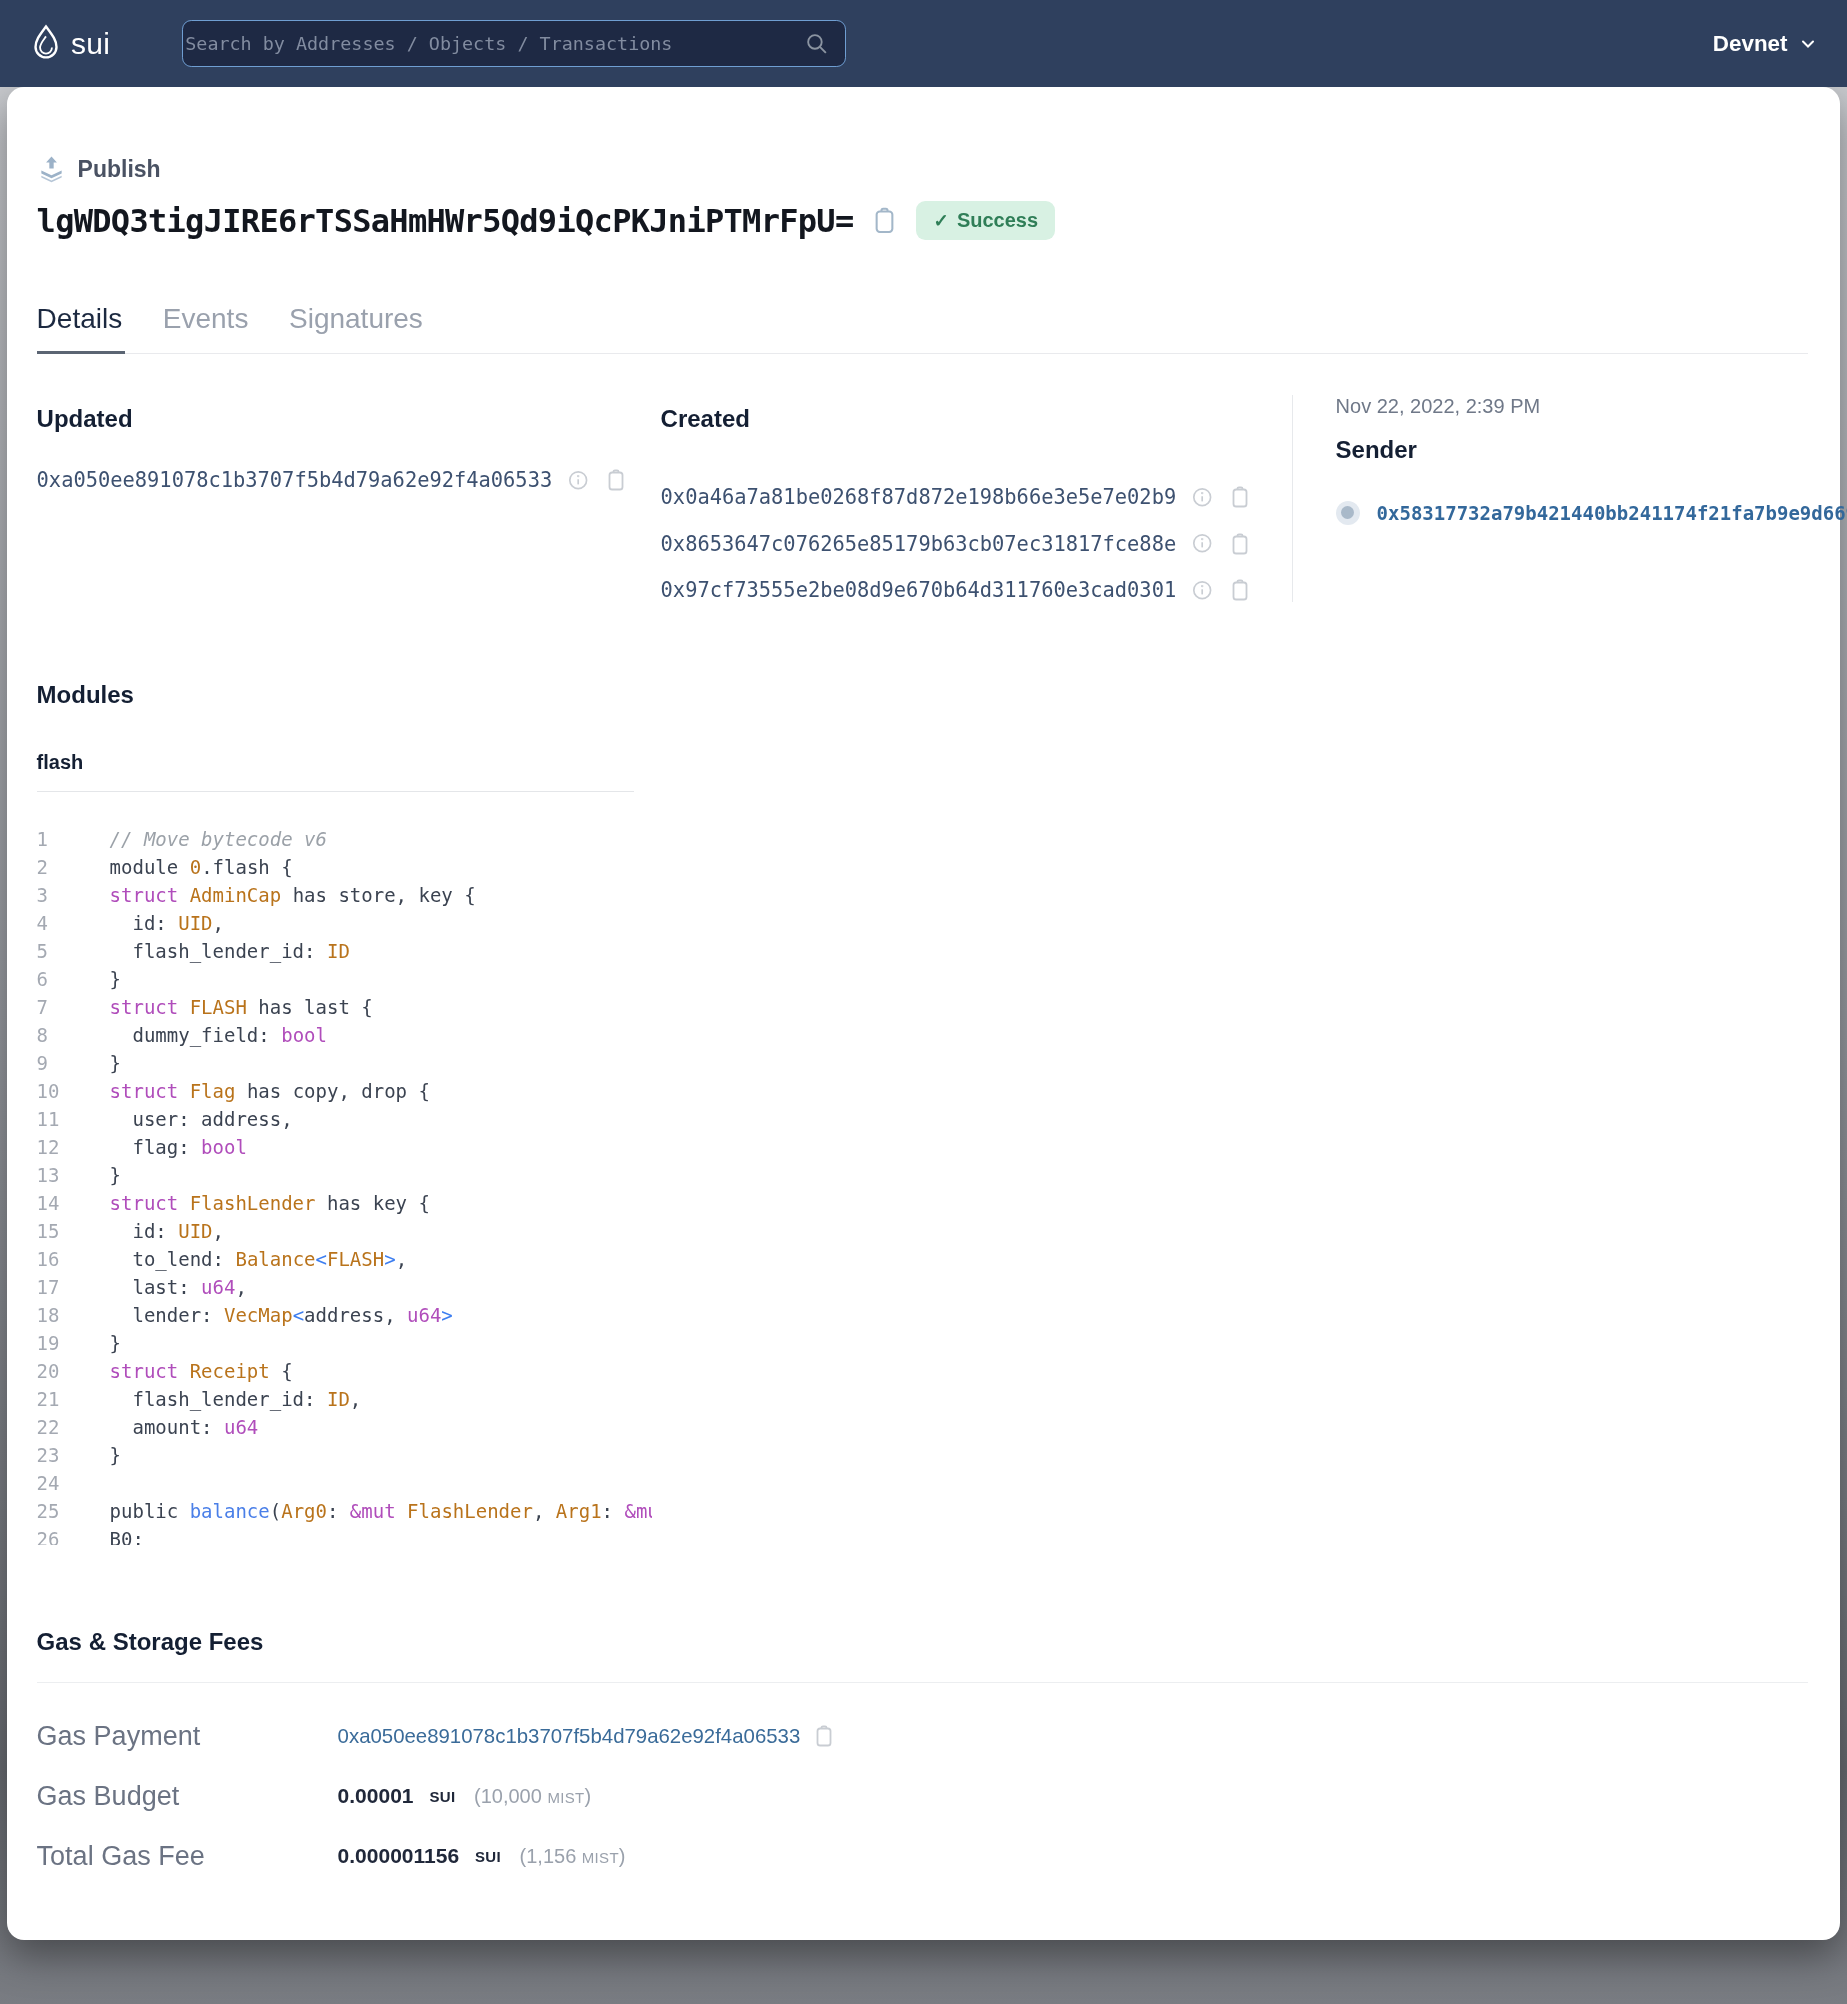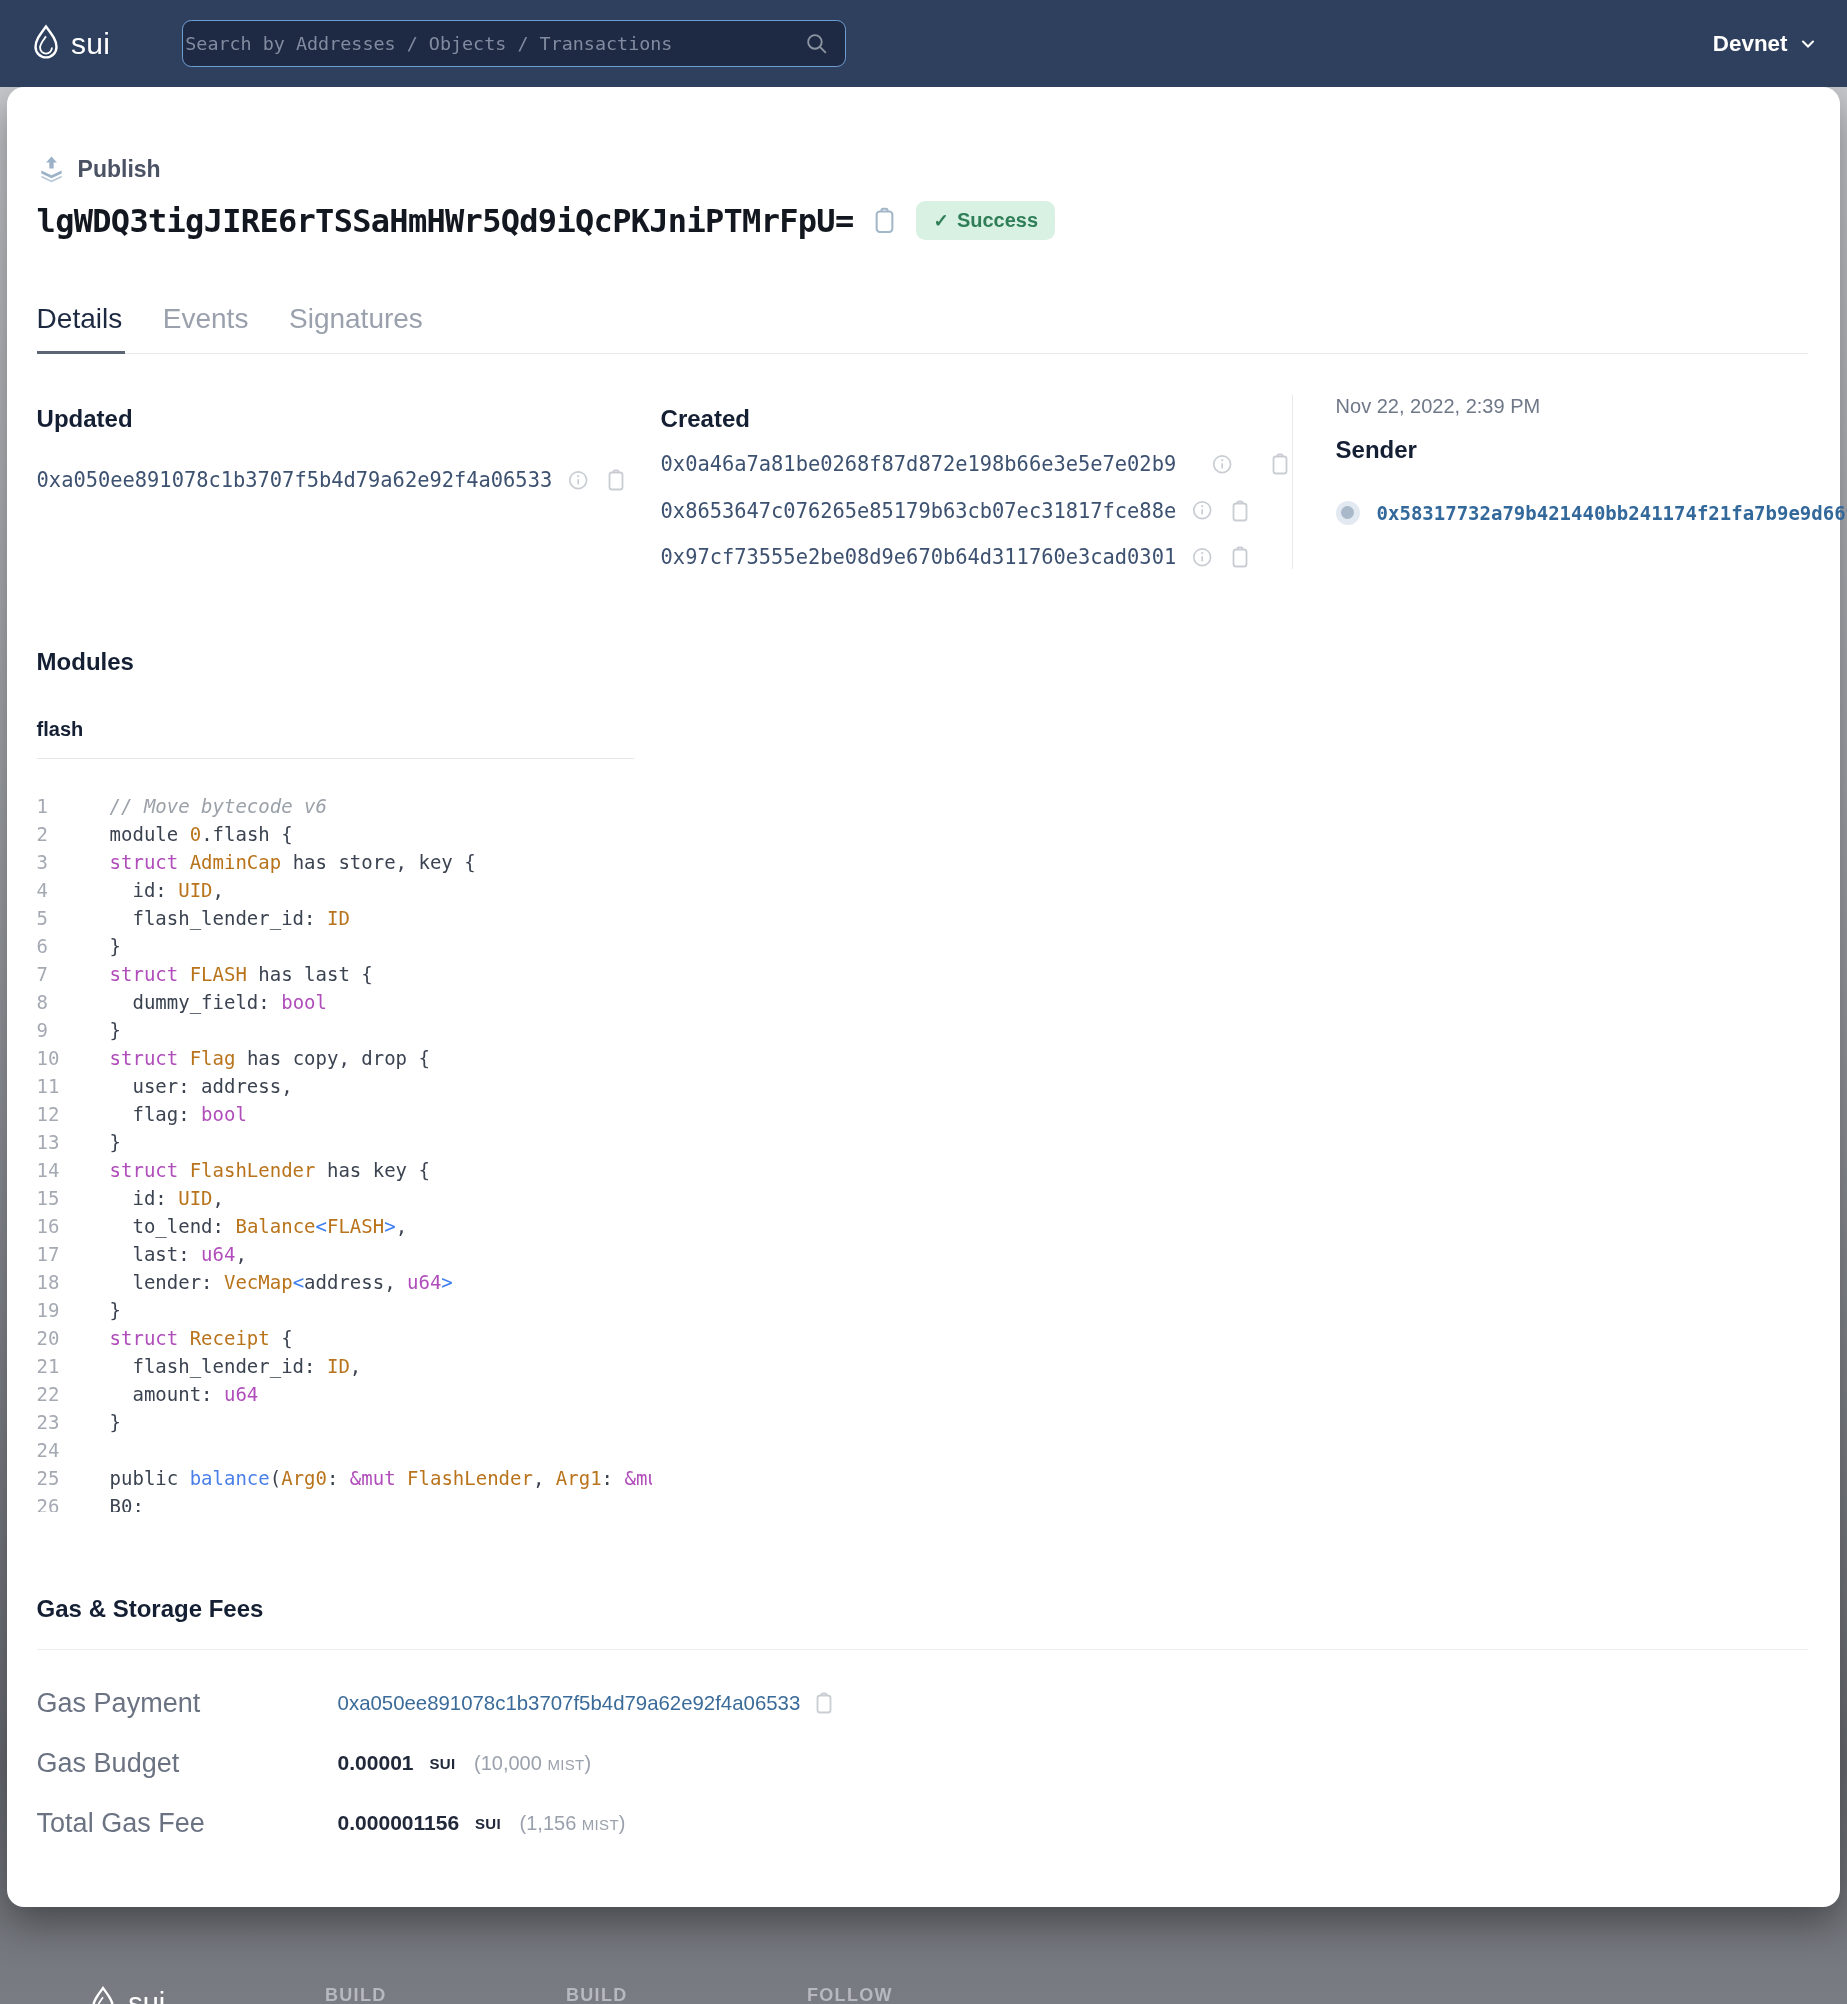--- a/index.html
+++ b/index.html
@@ -50,21 +50,21 @@
   .tabs { display:flex; gap:38px; margin-top:63px; border-bottom:1.3px solid #e9eaed; }
   .tab { font-size:28px; font-weight:400; color:#9aa1ad; padding:0 2.6px 16px 0; cursor:pointer; }
   .tab.active { color:#1c2940; border-bottom:3.3px solid #5b6573; margin-bottom:-1.3px; }
 
   
   .details-grid { display:grid; grid-template-columns:624px 631px 1fr; margin-top:41px; }
   h2.sec { font-size:24px; font-weight:700; color:#141f33; }
   .col-updated h2.sec, .col-created h2.sec { margin-top:10.5px; }
   .addr-row { display:flex; align-items:center; gap:14.5px; }
   .col-updated .addr-row { margin-top:35px; }
-  .col-created .addr-row:first-of-type { margin-top:19px;justify-content:space-between; }
+  .col-created .addr-row:first-of-type { margin-top:52px; }
   .col-created .addr-row { margin-top:22.4px; }
   .addr { font-family:"DejaVu Sans Mono", monospace; font-size:20.4px; color:#3d5170; text-decoration:none; cursor:pointer; }
   .sender-panel { border-left:1.3px solid #e7e9ec; padding-left:43px; padding-bottom:13px; }
   .timestamp { font-size:20px; color:#6f7888; }
   .sender-panel h2.sec { margin-top:18.4px; }
   .sender-row { display:flex; align-items:center; gap:17px; margin-top:37px; }
   .avatar { width:24px; height:24px; border-radius:50%; background:#e3e9f0; position:relative; }
   .avatar::after { content:""; position:absolute; left:5.3px; top:5.3px; width:13px; height:13px; border-radius:50%; background:#a9b9c9; }
   .sender-addr { font-family:"DejaVu Sans Mono", monospace; font-size:19px; font-weight:700; color:#33689b; text-decoration:none; cursor:pointer; }
 

